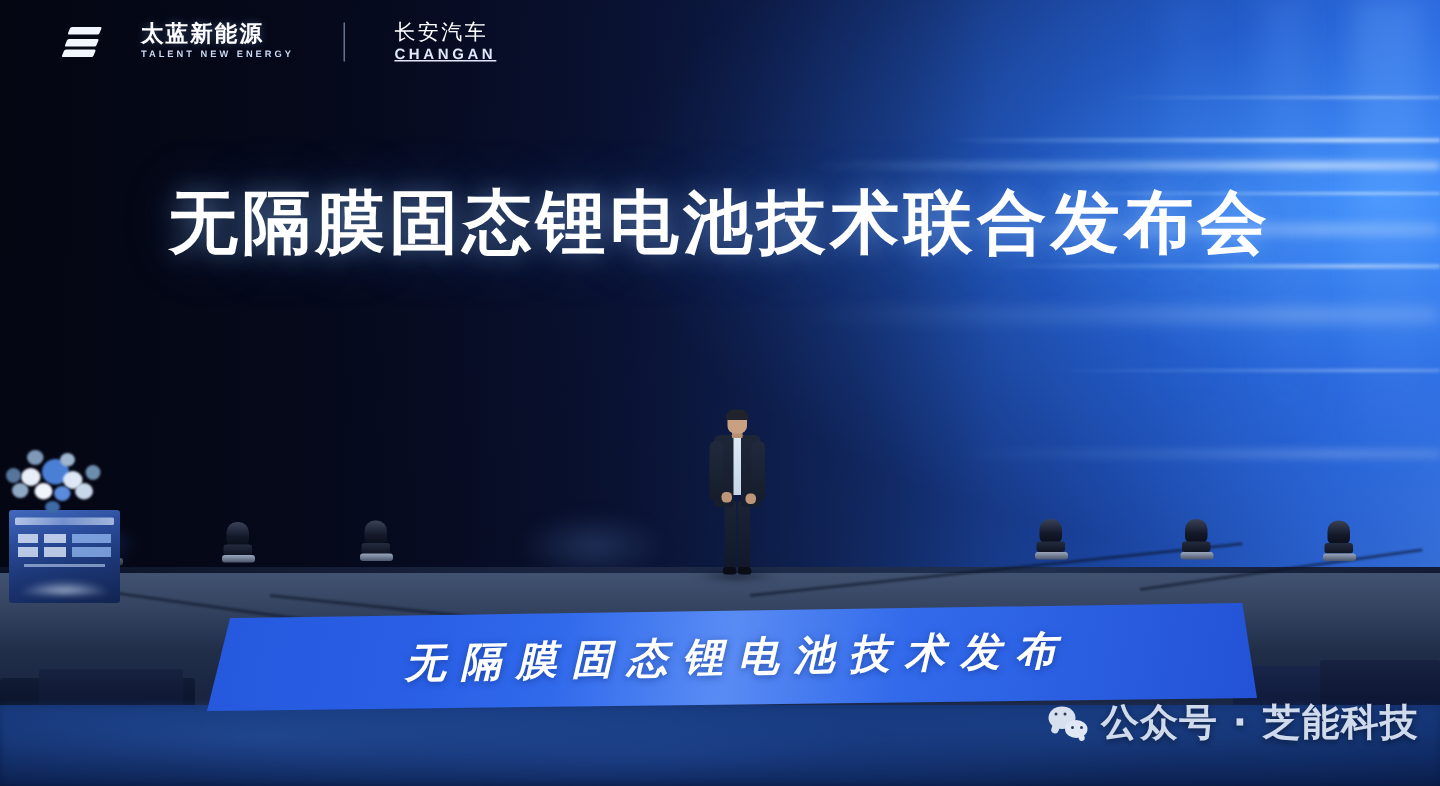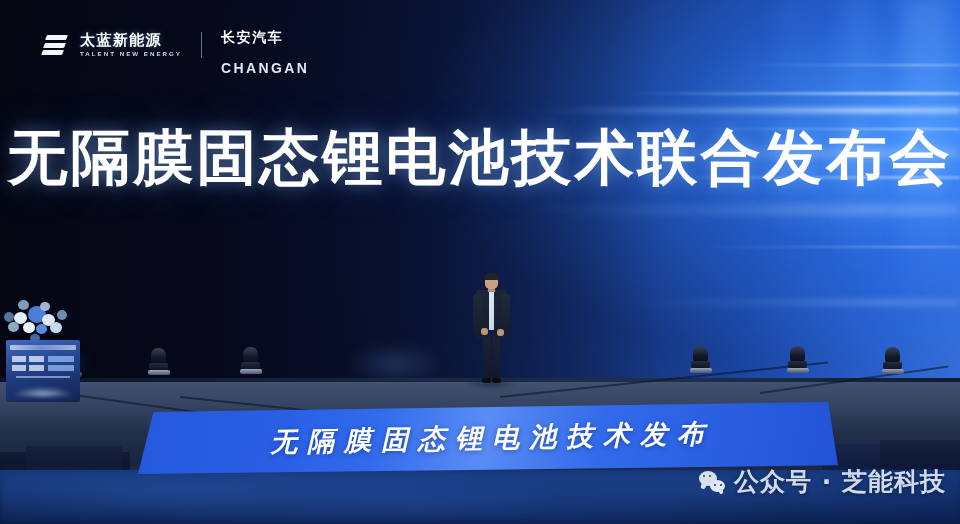--- a/index.html
+++ b/index.html
@@ -43,44 +43,44 @@
   .streak.s8 { top:64px;  width:220px; height:2px; opacity:.45; }
   .streak.s9 { top:300px; width:330px; height:5px; opacity:.3; filter:blur(3px); }
 
   
   .vglow { position:absolute; top:0; height:392px; pointer-events:none; }
   .vglow.v1 { right:12px;  width:46px; background:linear-gradient(180deg, rgba(120,180,255,.28), rgba(120,180,255,0) 80%); filter:blur(8px); }
   .vglow.v2 { right:88px;  width:30px; background:linear-gradient(180deg, rgba(90,150,245,.22), rgba(90,150,245,0) 75%); filter:blur(9px); }
   .vglow.v3 { right:156px; width:26px; background:linear-gradient(180deg, rgba(70,130,235,.16), rgba(70,130,235,0) 70%); filter:blur(10px); }
 
   
-  .header { position:absolute; left:42px; top:14px; display:flex; align-items:center; gap:4px; z-index:30; }
+  .header { position:absolute; left:42px; top:14px; display:flex; align-items:center; gap:18px; z-index:30; }
   .logo-mark { display:flex; flex-direction:column; gap:2.5px; margin-right:9px; }
   .logo-mark i {
     display:block; width:22px; height:5px; background:#f2f6ff; border-radius:1px;
     transform:skewX(-22deg);
   }
   .logo-mark i:nth-child(1){ width:21px; margin-left:4px; }
   .logo-mark i:nth-child(2){ width:21px; margin-left:2px; }
   .logo-mark i:nth-child(3){ width:21px; margin-left:0px; }
   .brand-cn {
     color:#ffffff; font-size:15px; font-weight:700; letter-spacing:1.4px; line-height:1.05;
     text-shadow:0 0 6px rgba(140,190,255,.35);
   }
   .brand-en {
     color:#c9d8f2; font-size:6.2px; font-weight:700; letter-spacing:2.0px; line-height:1.4; margin-top:2px;
   }
   .divider { width:1px; height:26px; background:rgba(200,220,255,.5); margin:0 15px; }
-  .brand2-cn { color:#ffffff; font-size:14px; font-weight:700; letter-spacing:1.6px; line-height:1.05;margin-top:16px; }
-  .brand2-en { color:#dfe9fb; font-size:14px; font-weight:700; letter-spacing:2.4px; line-height:1.3; margin-top:14px; }
+  .brand2-cn { color:#ffffff; font-size:14px; font-weight:400; letter-spacing:1.6px; line-height:1.05; }
+  .brand2-en { color:#dfe9fb; font-size:10px; font-weight:700; letter-spacing:2.4px; line-height:1.3; margin-top:1px;text-decoration:underline; }
 
   
   .title {
     position:absolute; left:0; top:118px; width:960px; text-align:center; z-index:25;
-    color:#ffffff; font-size:60px; font-weight:800; letter-spacing:3px;
+    color:#ffffff; font-size:46px; font-weight:800; letter-spacing:3px;
     font-family:"DejaVu Sans","Liberation Sans",sans-serif;
     text-shadow:0 0 16px rgba(150,200,255,.45), 0 0 40px rgba(70,140,255,.3);
     white-space:nowrap;
   }
   .subtitle {
     position:absolute; left:0; top:228px; width:960px; text-align:center; z-index:25;
     color:#e6eefc; font-size:30px; font-weight:400; letter-spacing:2px;
     font-family:"DejaVu Sans","Liberation Sans",sans-serif;
     text-shadow:0 0 10px rgba(140,190,255,.3);
     white-space:nowrap;

